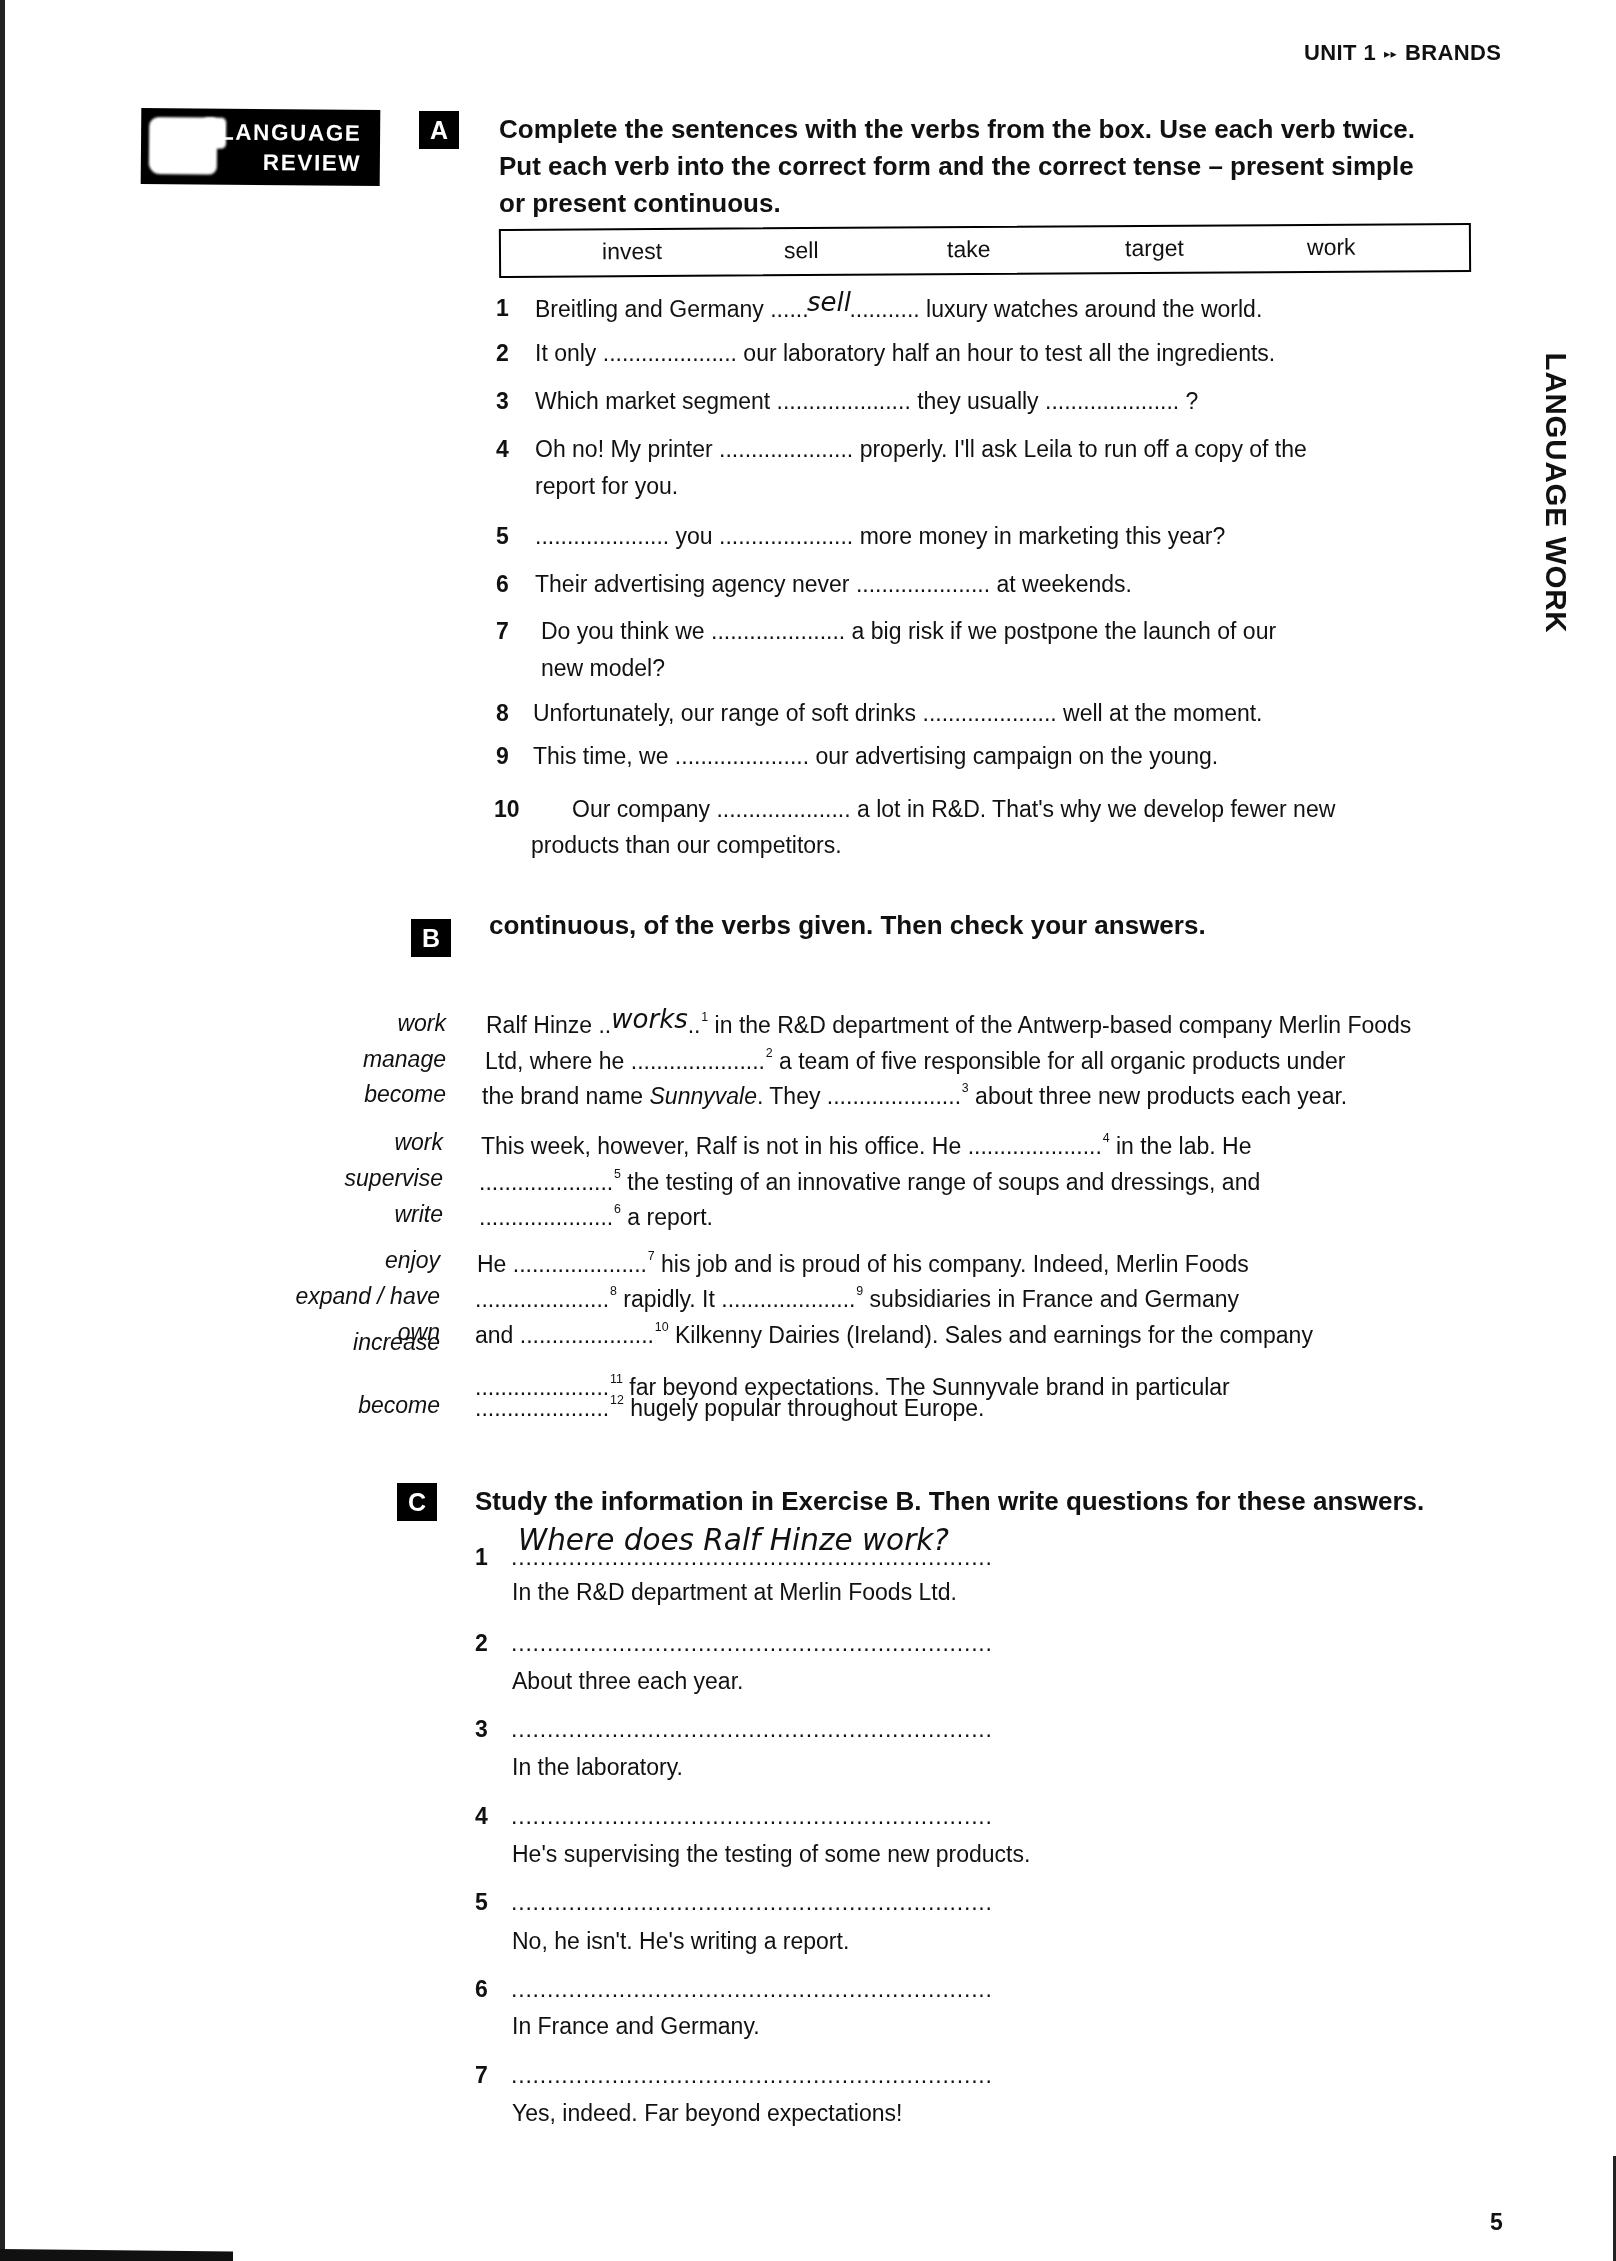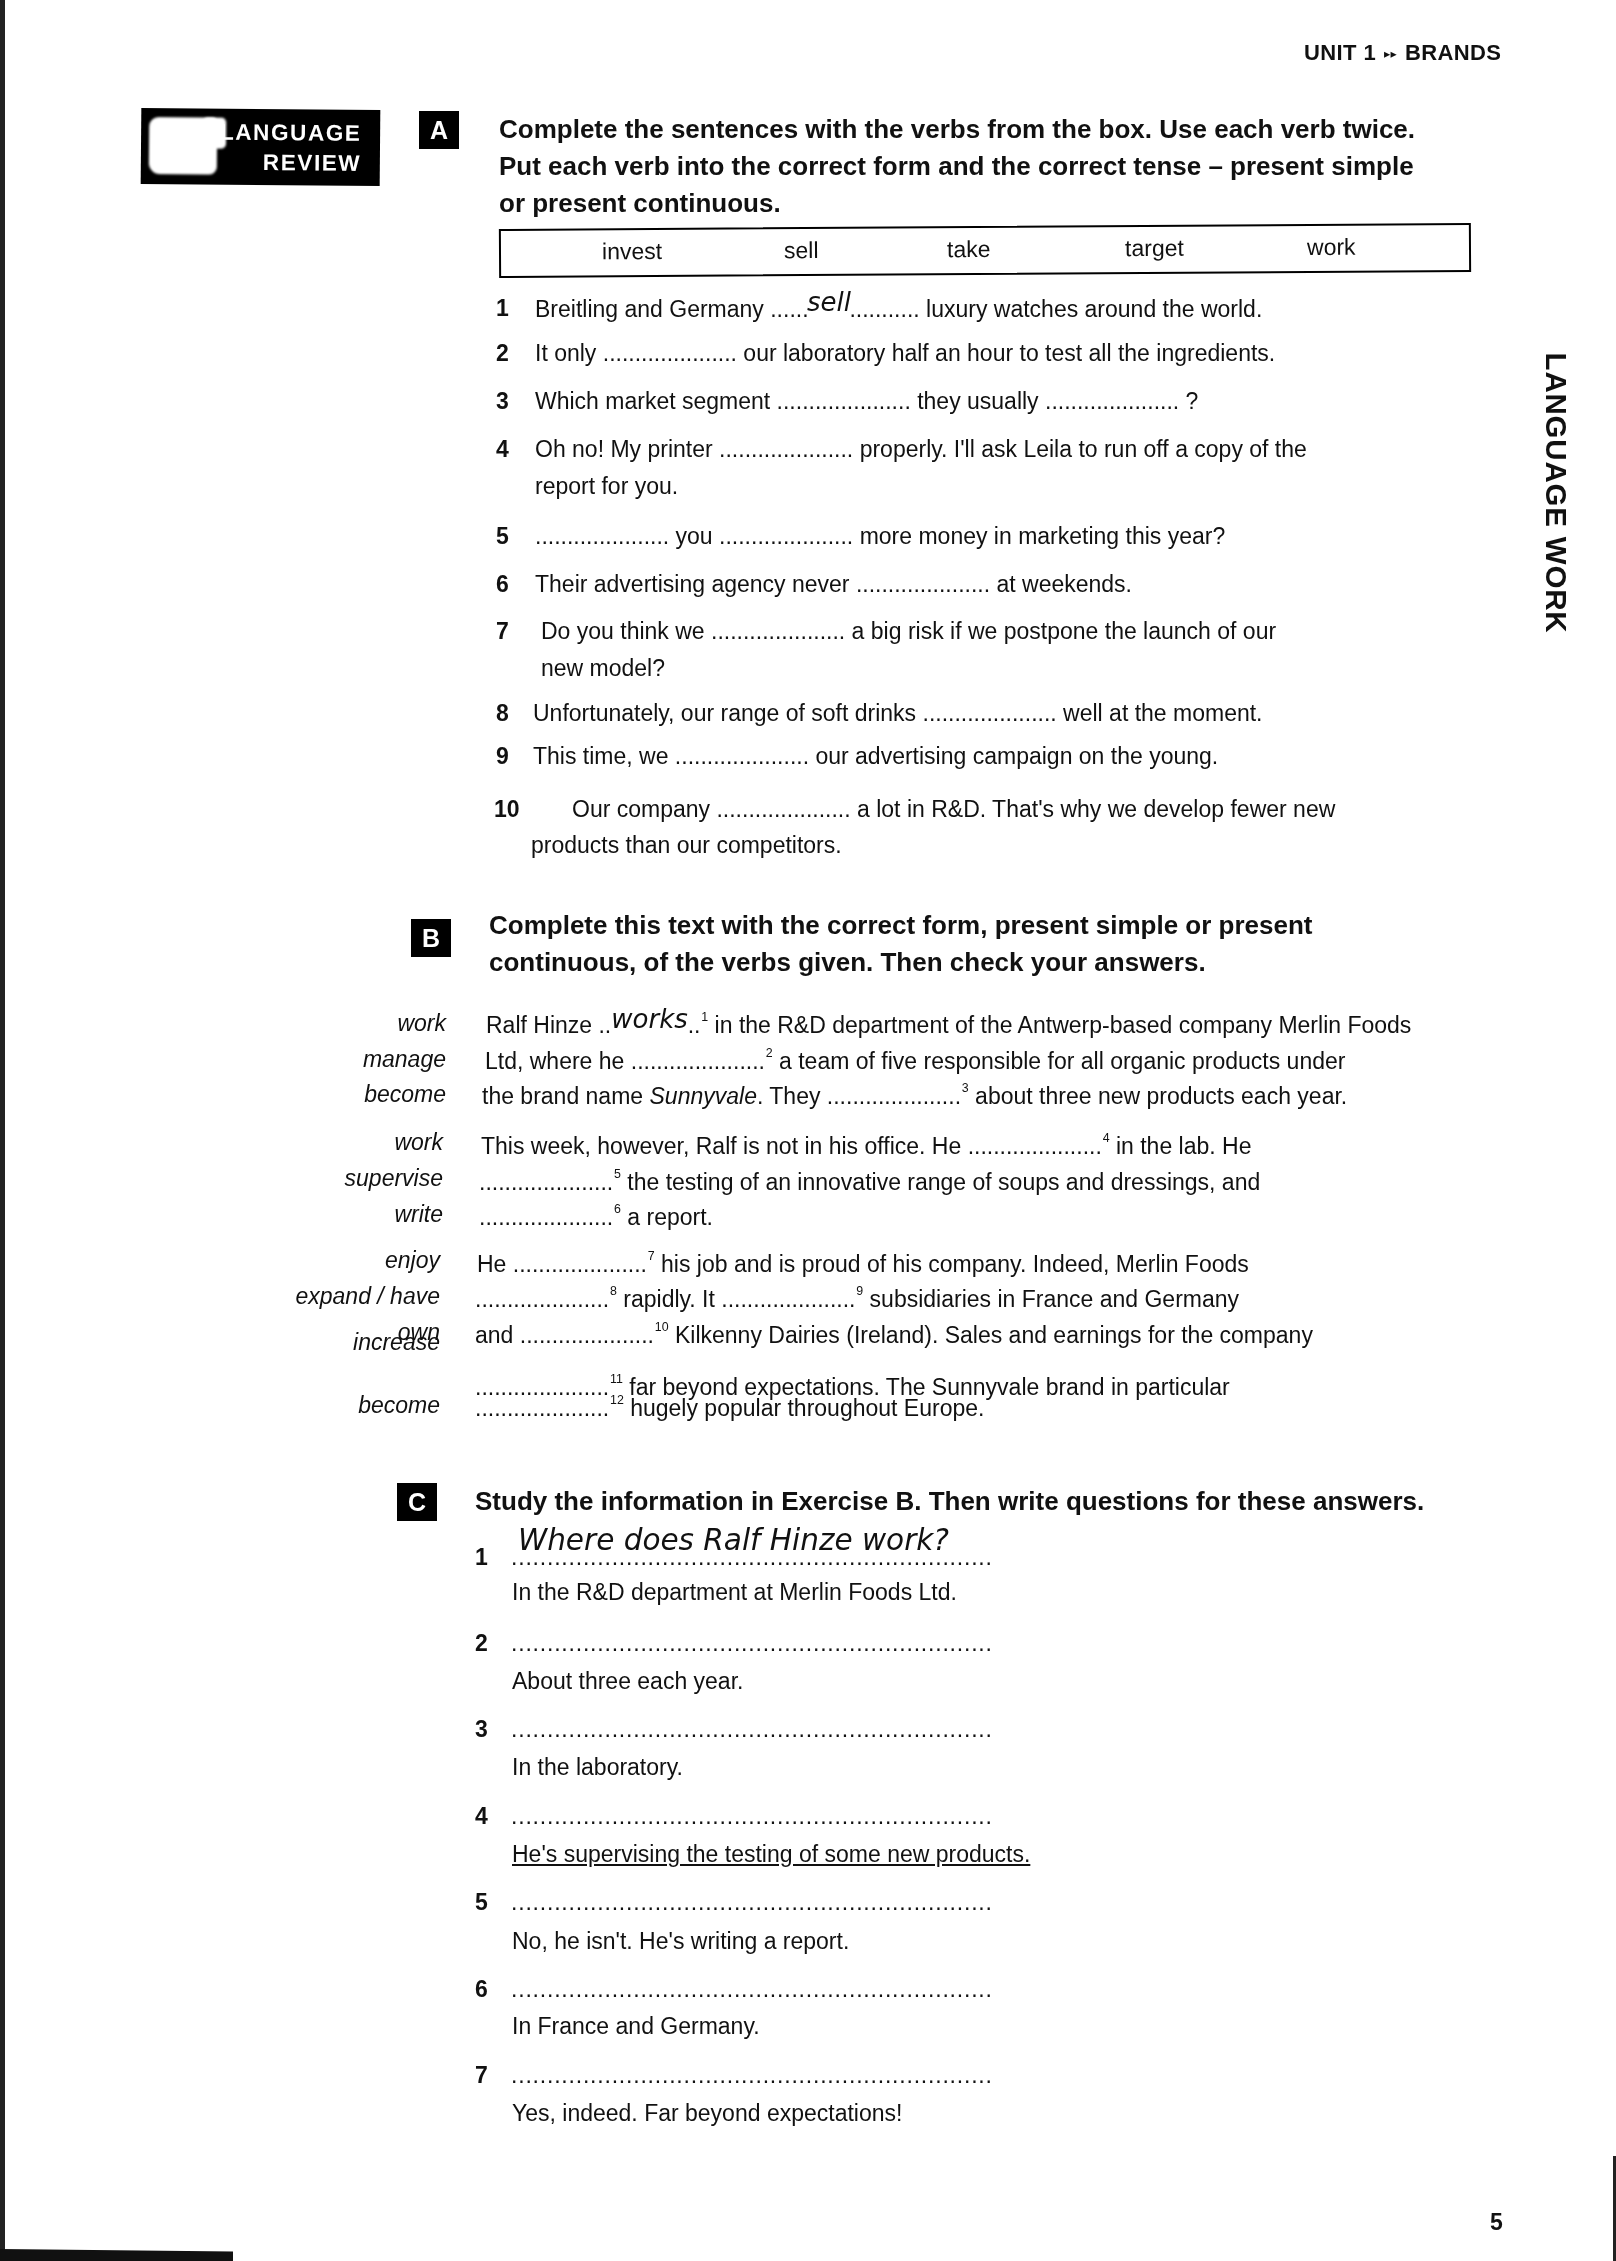--- a/index.html
+++ b/index.html
@@ -133,21 +133,20 @@
   <span class="txt" style="left:37px;">This time, we ..................... our advertising campaign on the young.</span>
 </div>
 <div class="item" style="left:494px; top:791px;">
   <span class="num">10</span>
   <span class="txt" style="left:37px;margin-left:41px;">Our company ..................... a lot in R&amp;D. That's why we develop fewer new</span>
   <span class="txt" style="left:37px; top:36px;">products than our competitors.</span>
 </div>
 
 <div class="badge" style="left:411px; top:919px;">B</div>
 <div class="instr" style="left:489px; top:907px;">
-  <div>Complete this text with the correct form, present simple or present</div>
   <div>continuous, of the verbs given. Then check your answers.</div>
 </div>
 
 <div class="blabel" style="left:291px; top:1005px;">work</div>
 <div class="blabel" style="left:291px; top:1041px;">manage</div>
 <div class="blabel" style="left:291px; top:1076px;">become</div>
 <div class="blabel" style="left:288px; top:1124px;">work</div>
 <div class="blabel" style="left:288px; top:1160px;">supervise</div>
 <div class="blabel" style="left:288px; top:1196px;">write</div>
 <div class="blabel" style="left:285px; top:1242px;">enjoy</div>
@@ -209,21 +208,21 @@
 <div class="cq" style="left:475px; top:1711px; width:589px; height:36px;">
   <span class="num">3</span>
   <span class="dotline">...................................................................</span>
 </div>
 <div class="ca" style="left:512px; top:1749px;">In the laboratory.</div>
 
 <div class="cq" style="left:475px; top:1798px; width:589px; height:36px;">
   <span class="num">4</span>
   <span class="dotline">...................................................................</span>
 </div>
-<div class="ca" style="left:512px; top:1836px;text-decoration:underline;">He's supervising the testing of some new products.</div>
+<div class="ca" style="left:512px; top:1836px;">He's supervising the testing of some new products.</div>
 
 <div class="cq" style="left:475px; top:1884px; width:589px; height:36px;">
   <span class="num">5</span>
   <span class="dotline">...................................................................</span>
 </div>
 <div class="ca" style="left:512px; top:1923px;">No, he isn't. He's writing a report.</div>
 
 <div class="cq" style="left:475px; top:1971px; width:589px; height:36px;">
   <span class="num">6</span>
   <span class="dotline">...................................................................</span>

